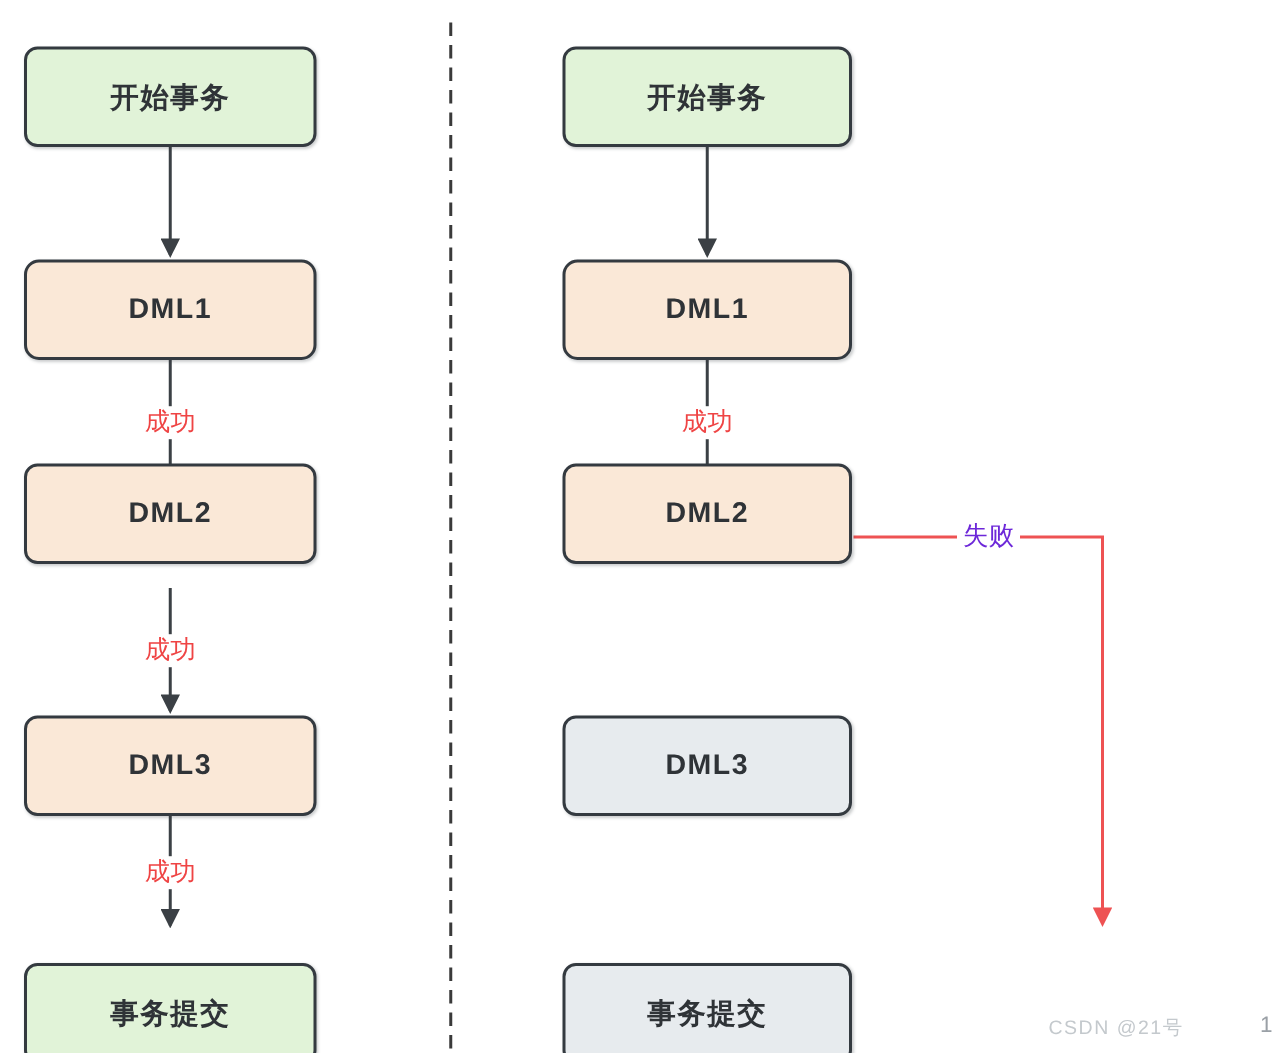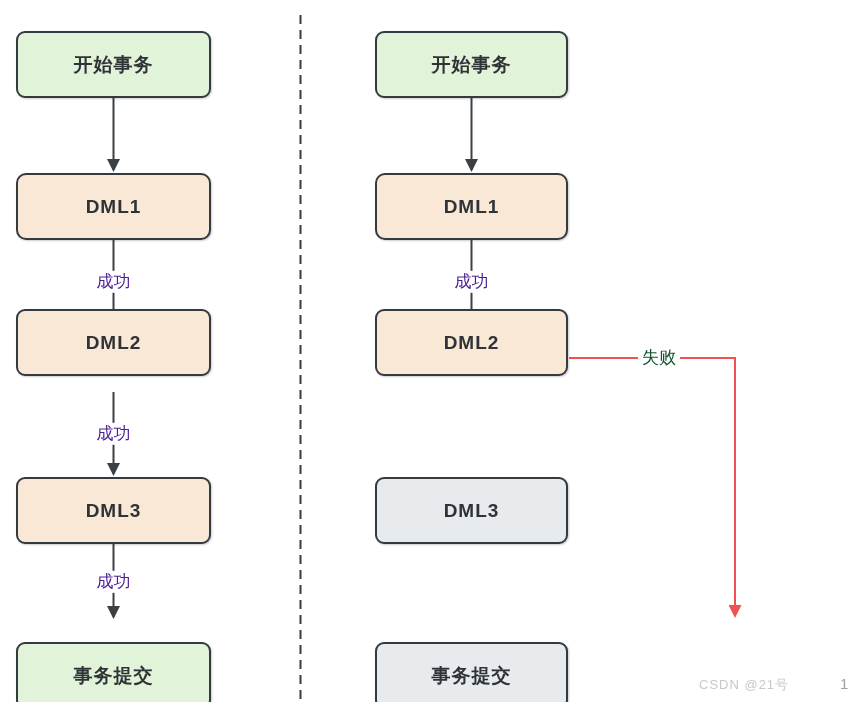--- a/index.html
+++ b/index.html
@@ -33,25 +33,25 @@
   .peach{background:#fae8d7;}
   .gray{background:#e7ebee;}
   .pink{background:#f7d7d7;}
 
   
   .edge-label{
     position:absolute;
     transform:translate(-50%,-50%);
     background:#ffffff;
     padding:1px 4px;
-    font-size:17px;color:#4c1d95;
+    font-size:17px;color:#ef4444;
     white-space:nowrap;
     line-height:1.2;
   }
-  .edge-label.fail{color:#14532d;}
+  .edge-label.fail{color:#6d28d9;}
 
   
   .watermark{
     position:absolute;left:699px;top:676px;
     font-size:13px;color:#c4c9cd;letter-spacing:1px;
     white-space:nowrap;
   }
   .page-num{
     position:absolute;left:840px;top:675px;
     font-size:15px;color:#9aa0a6;

